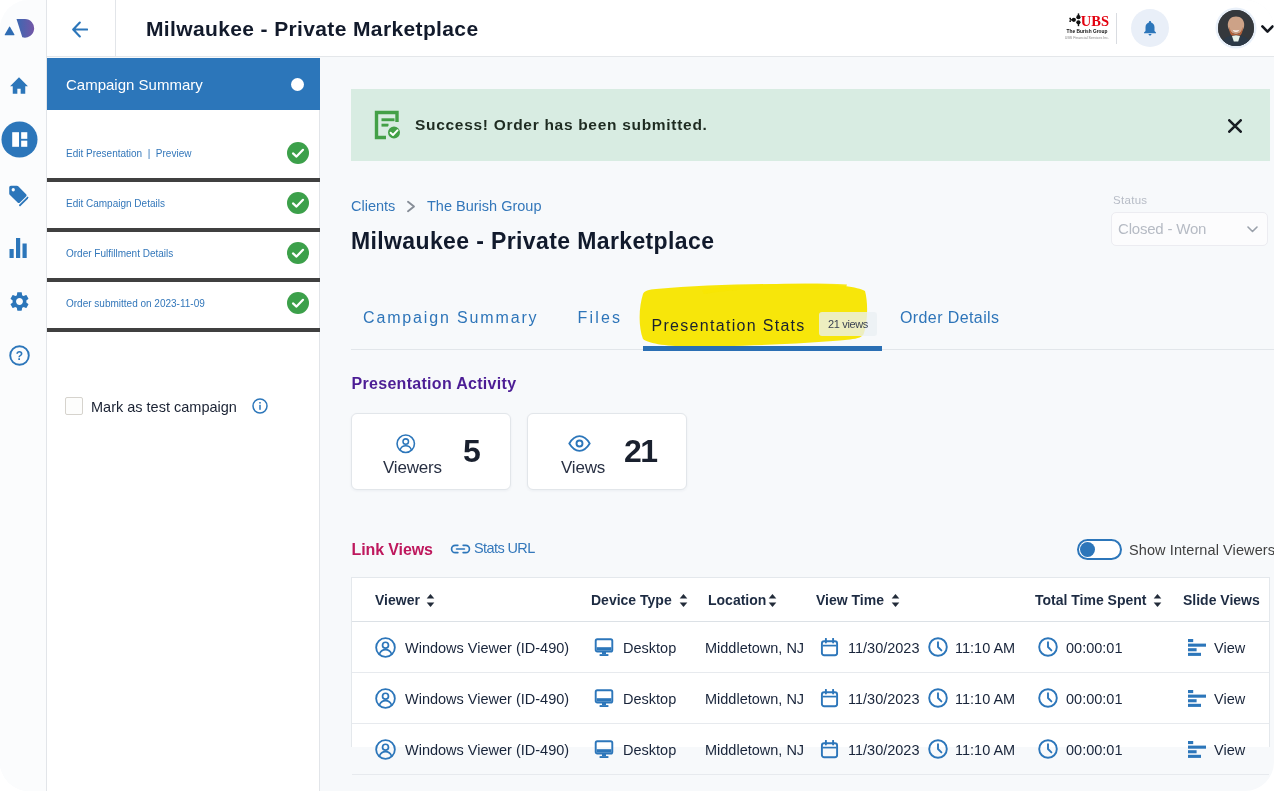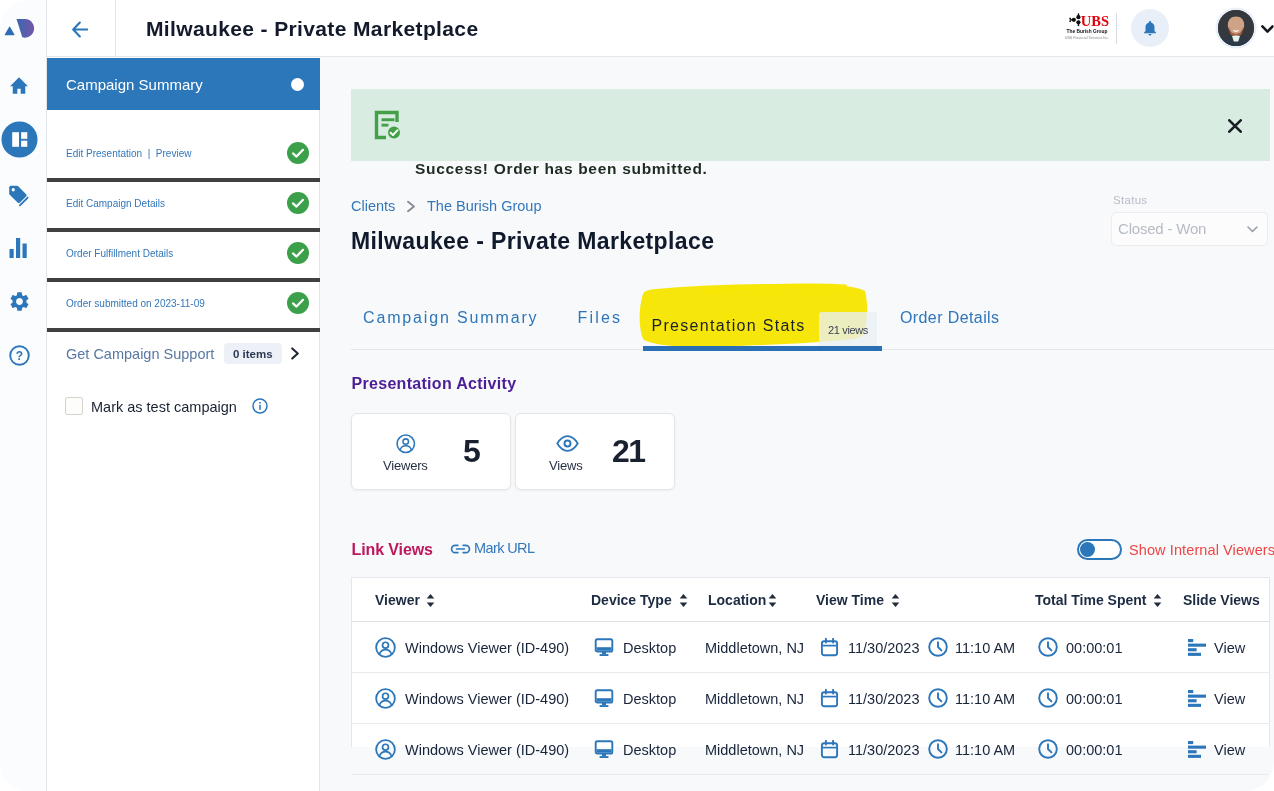--- a/index.html
+++ b/index.html
@@ -18,42 +18,42 @@
 #avatar { left:1218px; top:10px; width:36px; height:36px; border-radius:50%; overflow:hidden; background:#43474d; }
 
 #sidebar { left:47px; top:58px; width:273px; height:733px; background:#fff; border-right:1px solid #e2e5e9; }
 .sideitem { position:absolute; left:0; width:273px; height:50px; border-bottom:4px solid #404040; color:#3377ba; font-size:10px;margin-top:22px; }
 .sideitem .lbl { position:absolute; left:19px; top:-2px; height:100%; display:flex; align-items:center; }
 .gcheck { position:absolute; right:11px; top:50%; margin-top:-13px; width:22px; height:22px; }
 #selitem { left:0; top:0; width:273px; height:52px; background:#2c76ba; color:#fff; font-size:15px; }
 #seldot { position:absolute; right:16.5px; top:50%; margin-top:-6.5px; width:13px; height:13px; border-radius:50%; background:#fff; }
 
 #banner { left:351px; top:89px; width:919px; height:72px; background:#d8ece2; }
-#bannertext { left:64px; top:0; height:72px; display:flex; align-items:center; font-size:15.5px; font-weight:bold; color:#1e2b21; letter-spacing:.7px;margin-top:44px; }
+#bannertext { left:64px; top:0; height:72px; display:flex; align-items:center; font-size:15.5px; font-weight:bold; color:#1e2b21; letter-spacing:.7px; }
 #crumb { left:351px; top:198px; font-size:14.5px; color:#3377ba; }
 #h1 { left:351px; top:228px; font-size:23px; font-weight:bold; color:#111a2c; letter-spacing:.38px; }
 #statuslbl { left:1113px; top:194px; font-size:11.5px; color:#b7bcc6; letter-spacing:.3px; }
 #statusbox { left:1111px; top:212px; width:157px; height:34px; background:#fcfcfd; border:1px solid #ececf1; border-radius:5px; }
 #statustext { position:absolute; left:6px; top:7px; font-size:15px; color:#b6bbc4; letter-spacing:-.2px; }
 
 #tabline { left:351px; top:349px; width:923px; height:1px; background:#e2e6ea; }
 #tabunderline { left:643px; top:345.5px; width:239px; height:5px; background:#2a6fb4; }
 .tab { position:absolute; top:309px; font-size:16px; color:#2e75b9; }
 #stats-tab { color:#19212e; }
-#viewsbadge { left:819px; top:312px; padding:12px 9px; background:rgba(235,239,244,.78); border-radius:3px; font-size:11px; color:#3a4252; letter-spacing:-.35px; }
+#viewsbadge { left:819px; top:312px; padding:6px 9px; background:rgba(235,239,244,.78); border-radius:3px; font-size:11px; color:#3a4252; letter-spacing:-.35px; }
 #pact { left:351.5px; top:375px; font-size:16px; font-weight:bold; color:#4c1d95; letter-spacing:.3px; }
 .card { position:absolute; top:413px; width:160px; height:77px; background:#fff; border:1px solid #e2e6ea; border-radius:6px; box-shadow:0 1px 3px rgba(20,40,80,.05); }
-.cardlabel { position:absolute; top:44px; font-size:13px; color:#283043; letter-spacing:-.2px; }
+.cardlabel { position:absolute; top:44px; font-size:17px; color:#283043; letter-spacing:-.2px; }
 .cardnum { position:absolute; top:50%; margin-top:-19px; font-size:32px; font-weight:bold; color:#19202e; }
 
 #lv { left:351.5px; top:541px; font-size:16px; font-weight:bold; color:#be185d; letter-spacing:-.1px; }
 #copyurl { left:474px; top:540px; font-size:14.5px; color:#3478bb; letter-spacing:-.6px; }
 #togglewrap { left:1077px; top:539px; width:45px; height:21px; border:2px solid #2c76ba; border-radius:11px; background:#fff; }
 #toggleknob { position:absolute; left:1px; top:1px; width:15px; height:15px; border-radius:50%; background:#2c76ba; }
-#showint { left:1129px; top:542px; font-size:14.5px; color:#ef4444; white-space:nowrap; letter-spacing:.1px; }
+#showint { left:1129px; top:542px; font-size:14.5px; color:#404040; white-space:nowrap; letter-spacing:.1px; }
 
 #table { left:351px; top:577px; width:919px; height:170px; background:#fff; border:1px solid #e4e8ec; border-bottom:none; }
 #thead { position:absolute; left:0; top:0; width:100%; height:44px; border-bottom:1px solid #dce1e6; }
 .th { position:absolute; top:14px; font-size:14px; font-weight:bold; color:#1d2b42; }
 .sort { position:absolute; top:16px; }
 .row { position:absolute; left:0; width:100%; height:51px; border-bottom:1px solid #e7eaee; }
 .cell { position:absolute; top:0; height:51px; display:flex; align-items:center; font-size:14.5px; color:#18243a; }
 .ricon { position:absolute; top:50%; }
 </style>
 </head>
@@ -171,27 +171,20 @@
           <path d="M6 11.4 L9.5 14.6 L16 7.8" stroke="#fff" stroke-width="2.2" fill="none" stroke-linecap="round" stroke-linejoin="round"></path>
         </svg>
     </div>
     <div class="sideitem" style="top:202px;">
       <div class="lbl">Order submitted on 2023-11-09</div>
       <svg class="gcheck" viewBox="0 0 22 22">
           <circle cx="11" cy="11" r="11" fill="#3ca04a"></circle>
           <path d="M6 11.4 L9.5 14.6 L16 7.8" stroke="#fff" stroke-width="2.2" fill="none" stroke-linecap="round" stroke-linejoin="round"></path>
         </svg>
     </div>
-    <div class="abs" id="support" style="left:19px; top:283px; width:254px; height:42px;">
-      <span style="position:absolute; left:0; top:5px; font-size:14.5px; color:#5878a3;">Get Campaign Support</span>
-      <span style="position:absolute; left:158px; top:2px; background:#edf1f7; border-radius:4px; padding:4.5px 9px; font-size:11.5px; font-weight:bold; color:#2b3a52;">0 items</span>
-      <svg style="position:absolute; left:224px; top:6px;" width="10" height="13" viewBox="0 0 9 14">
-          <path d="M1.5 1.5 L7.5 7 L1.5 12.5" stroke="#1c2433" stroke-width="2.2" fill="none" stroke-linecap="round" stroke-linejoin="round"></path>
-        </svg>
-    </div>
     <div class="abs" id="testchk" style="left:18px; top:339px; width:254px; height:20px;">
       <span style="position:absolute; left:0; top:0; width:18px; height:18px; background:#fdfdfc; border:1px solid #d6d3cd; border-radius:2px;"></span>
       <span style="position:absolute; left:26px; top:2px; font-size:14.5px; color:#1a2233;">Mark as test campaign</span>
       <svg style="position:absolute; left:187px; top:1px;" width="16" height="16" viewBox="0 0 16 16">
         <circle cx="8" cy="8" r="7" stroke="#2c76ba" stroke-width="1.5" fill="none"></circle>
         <rect x="7.25" y="6.8" width="1.5" height="5" fill="#2c76ba"></rect>
         <rect x="7.25" y="4" width="1.5" height="1.6" fill="#2c76ba"></rect>
       </svg>
     </div>
   </div>
@@ -242,34 +235,34 @@
 
   <div class="card" style="left:351px;">
     <svg style="position:absolute; left:44px; top:20px;" width="19.5" height="19.5" viewBox="0 0 22 22">
       <circle cx="11" cy="11" r="9.8" stroke="#2c76ba" stroke-width="1.8" fill="none"></circle>
       <circle cx="11" cy="8.6" r="3.1" stroke="#2c76ba" stroke-width="1.7" fill="none"></circle>
       <path d="M4.8 17.5 C6 14.2 8.2 13.2 11 13.2 C13.8 13.2 16 14.2 17.2 17.5" stroke="#2c76ba" stroke-width="1.7" fill="none" stroke-linecap="round"></path>
     </svg>
     <div class="cardlabel" style="left:31px;">Viewers</div>
     <div class="cardnum" style="left:111px;">5</div>
   </div>
-  <div class="card" style="left:515px;padding-left:30px;">
+  <div class="card" style="left:527px;padding-left:30px;">
     <svg style="position:absolute; left:40px; top:21px;" width="23" height="17" viewBox="0 0 23 17">
       <path d="M1.3 8.5 C4.5 3.2 7.8 1.2 11.5 1.2 C15.2 1.2 18.5 3.2 21.7 8.5 C18.5 13.8 15.2 15.8 11.5 15.8 C7.8 15.8 4.5 13.8 1.3 8.5 Z" stroke="#2c76ba" stroke-width="1.8" fill="none"></path>
       <circle cx="11.5" cy="8.5" r="3" stroke="#2c76ba" stroke-width="1.9" fill="none"></circle>
     </svg>
     <div class="cardlabel" style="left:33px;">Views</div>
     <div class="cardnum" style="left:96px; letter-spacing:-1.5px;">21</div>
   </div>
 
   <div class="abs" id="lv">Link Views</div>
   <svg class="abs" style="left:450px; top:543px;" width="21" height="12" viewBox="0 0 24 12">
     <path d="M9 1.8 H6 a4.2 4.2 0 0 0 0 8.4 h3 M15 1.8 h3 a4.2 4.2 0 0 1 0 8.4 h-3 M7.5 6 h9" stroke="#2c76ba" stroke-width="1.9" fill="none" stroke-linecap="round"></path>
   </svg>
-  <div class="abs" id="copyurl">Mark URL</div>
+  <div class="abs" id="copyurl">Stats URL</div>
   <div class="abs" id="togglewrap">
       <div id="toggleknob"></div>
     </div>
   <div class="abs" id="showint">Show Internal Viewers</div>
 
   <div class="abs" id="table">
     <div id="thead">
       <div class="th" style="left:23px;">Viewer</div>
       <svg class="sort" style="left:74px;" width="9" height="13" viewBox="0 0 9 13">
           <path d="M4.5 0 L8.3 4.6 H0.7 Z" fill="#232c3a"></path>

